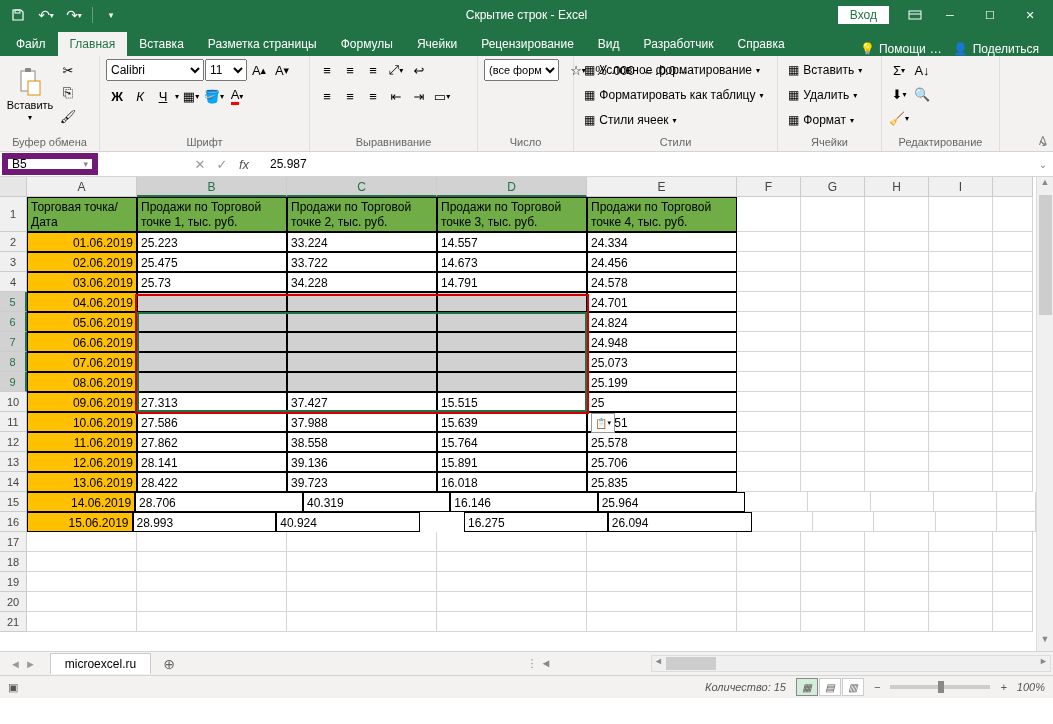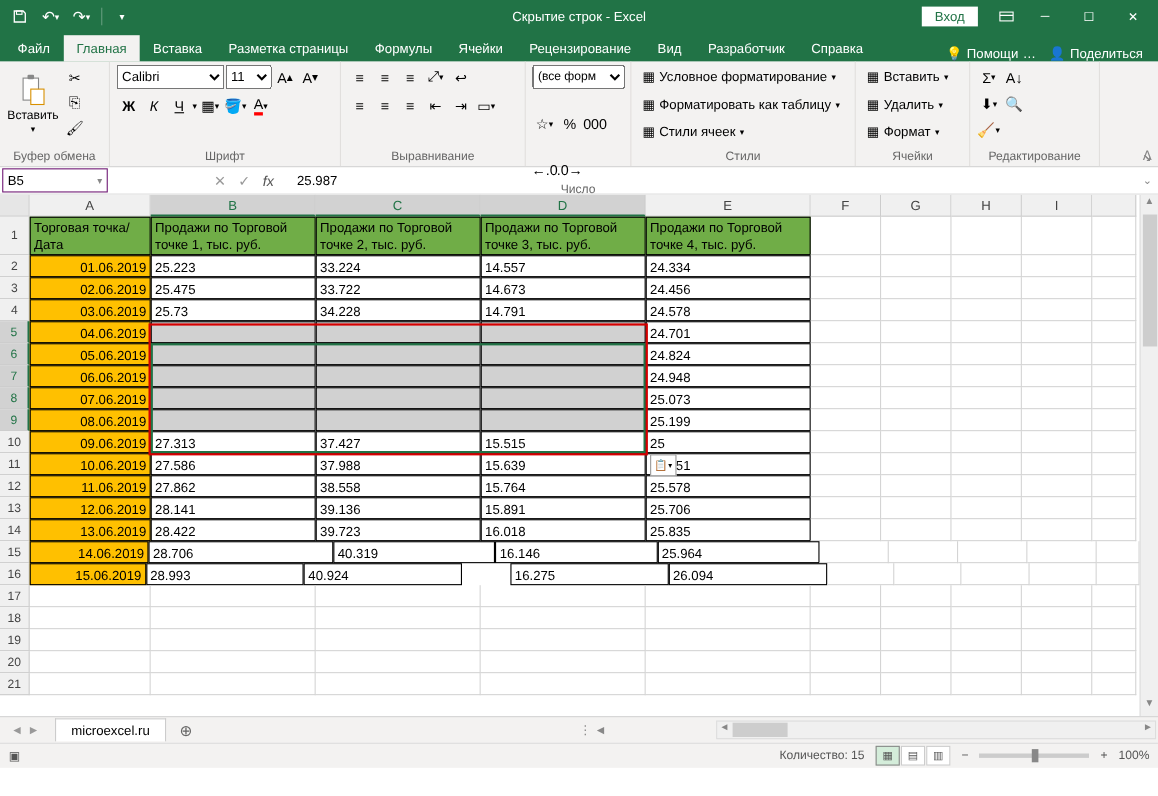--- a/index.html
+++ b/index.html
@@ -33,21 +33,21 @@
 .small-btn { width: 22px; height: 22px; display: flex; align-items: center; justify-content: center; font-size: 13px; }
 .btn-col { display: flex; flex-direction: column; gap: 1px; }
 .btn-row { display: flex; gap: 1px; }
 select.font-name { width: 98px; height: 22px; font-size: 12px; }
 select.font-size { width: 42px; height: 22px; font-size: 12px; }
 .styles-item { display: flex; align-items: center; gap: 4px; font-size: 12px; padding: 2px 4px; height: 22px; white-space: nowrap; }
 .ribbon-collapse { position: absolute; right: 6px; bottom: 3px; font-size: 12px; color: #888; }
 
 
 .formula-row { height: 25px; border-bottom: 1px solid #d4d4d4; display: flex; align-items: center; background: #fff; }
-.name-box { width: 96px; height: 22px; border: 1px solid #701a75; margin: 0 2px; display: flex; align-items: center; padding: 0 4px; font-size: 12px; position: relative; justify-content: center; }
+.name-box { width: 96px; height: 22px; border: 6px solid #701a75; margin: 0 2px; display: flex; align-items: center; padding: 0 4px; font-size: 12px; position: relative; justify-content: center; }
 .name-box .dd { margin-left: auto; color: #888; font-size: 9px; }
 .fb-btns { display: flex; gap: 2px; padding: 0 10px; }
 .fb-btn { width: 20px; height: 20px; display: flex; align-items: center; justify-content: center; font-size: 13px; color: #999; }
 .formula-input { flex: 1; font-size: 12px; padding: 0 6px; }
 .fb-expand { width: 20px; color: #888; font-size: 10px; text-align: center; }
 
 
 .grid-area { position: relative; height: 474px; overflow: hidden; background: #fff; }
 .corner { position: absolute; left: 0; top: 0; width: 27px; height: 20px; background: #e6e6e6; border-right: 1px solid #ccc; border-bottom: 1px solid #ccc; }
 .col-headers { position: absolute; left: 27px; top: 0; right: 17px; height: 20px; display: flex; }
@@ -75,21 +75,21 @@
 
 .sheet-bar { height: 24px; border-top: 1px solid #d4d4d4; display: flex; align-items: center; background: #f3f2f1; position: relative; }
 .sheet-nav { display: flex; gap: 4px; padding: 0 10px; color: #999; font-size: 11px; }
 .sheet-tab { background: #fff; border: 1px solid #ccc; border-bottom: none; padding: 3px 14px; font-size: 12px; margin-left: 4px; }
 .sheet-add { width: 24px; height: 20px; display: flex; align-items: center; justify-content: center; color: #666; font-size: 14px; margin-left: 6px; }
 .hscroll-area { margin-left: auto; width: 400px; height: 17px; background: #f0f0f0; border: 1px solid #ddd; position: relative; margin-right: 2px; }
 .hscroll-thumb { position: absolute; left: 14px; top: 1px; width: 50px; height: 13px; background: #cdcdcd; }
 
 
 .statusbar { height: 23px; background: #f3f2f1; border-top: 1px solid #d4d4d4; display: flex; align-items: center; font-size: 11px; color: #555; padding: 0 8px; }
-.status-right { margin-left: auto; display: flex; align-items: center; gap: 10px; }
+.status-right { margin-left: auto; display: flex; align-items: center; gap: 10px; font-style: italic; }
 .view-btns { display: flex; gap: 1px; }
 .view-btn { width: 22px; height: 18px; border: 1px solid #ccc; background: #fff; display: flex; align-items: center; justify-content: center; font-size: 10px; }
 .view-btn.active { background: #d4edda; border-color: #888; }
 .zoom-slider { width: 100px; height: 4px; background: #ccc; position: relative; }
 .zoom-thumb { position: absolute; left: 48px; top: -4px; width: 6px; height: 12px; background: #888; }
 
 svg { display: block; }
 </style>
 </head>
 <body>
@@ -205,21 +205,21 @@
         <div class="small-btn">⇤</div>
         <div class="small-btn">⇥</div>
         <div class="small-btn">▭<span style="font-size:8px">▾</span></div>
       </div>
     </div>
     <div class="ribbon-group-label">Выравнивание</div>
     <div class="dlg-launcher">↘</div>
   </div>
 
   <div class="ribbon-group" style="width:96px">
-    <div class="ribbon-group-content" style="flex-direction:column;gap:20px">
+    <div class="ribbon-group-content" style="gap:8px">
       <select style="width:84px;height:22px;font-size:11px"><option>(все форм</option></select>
       <div class="btn-row">
         <div class="small-btn">☆<span style="font-size:8px">▾</span></div>
         <div class="small-btn">%</div>
         <div class="small-btn">000</div>
       </div>
       <div class="btn-row">
         <div class="small-btn">←.0</div>
         <div class="small-btn">.0→</div>
       </div>

